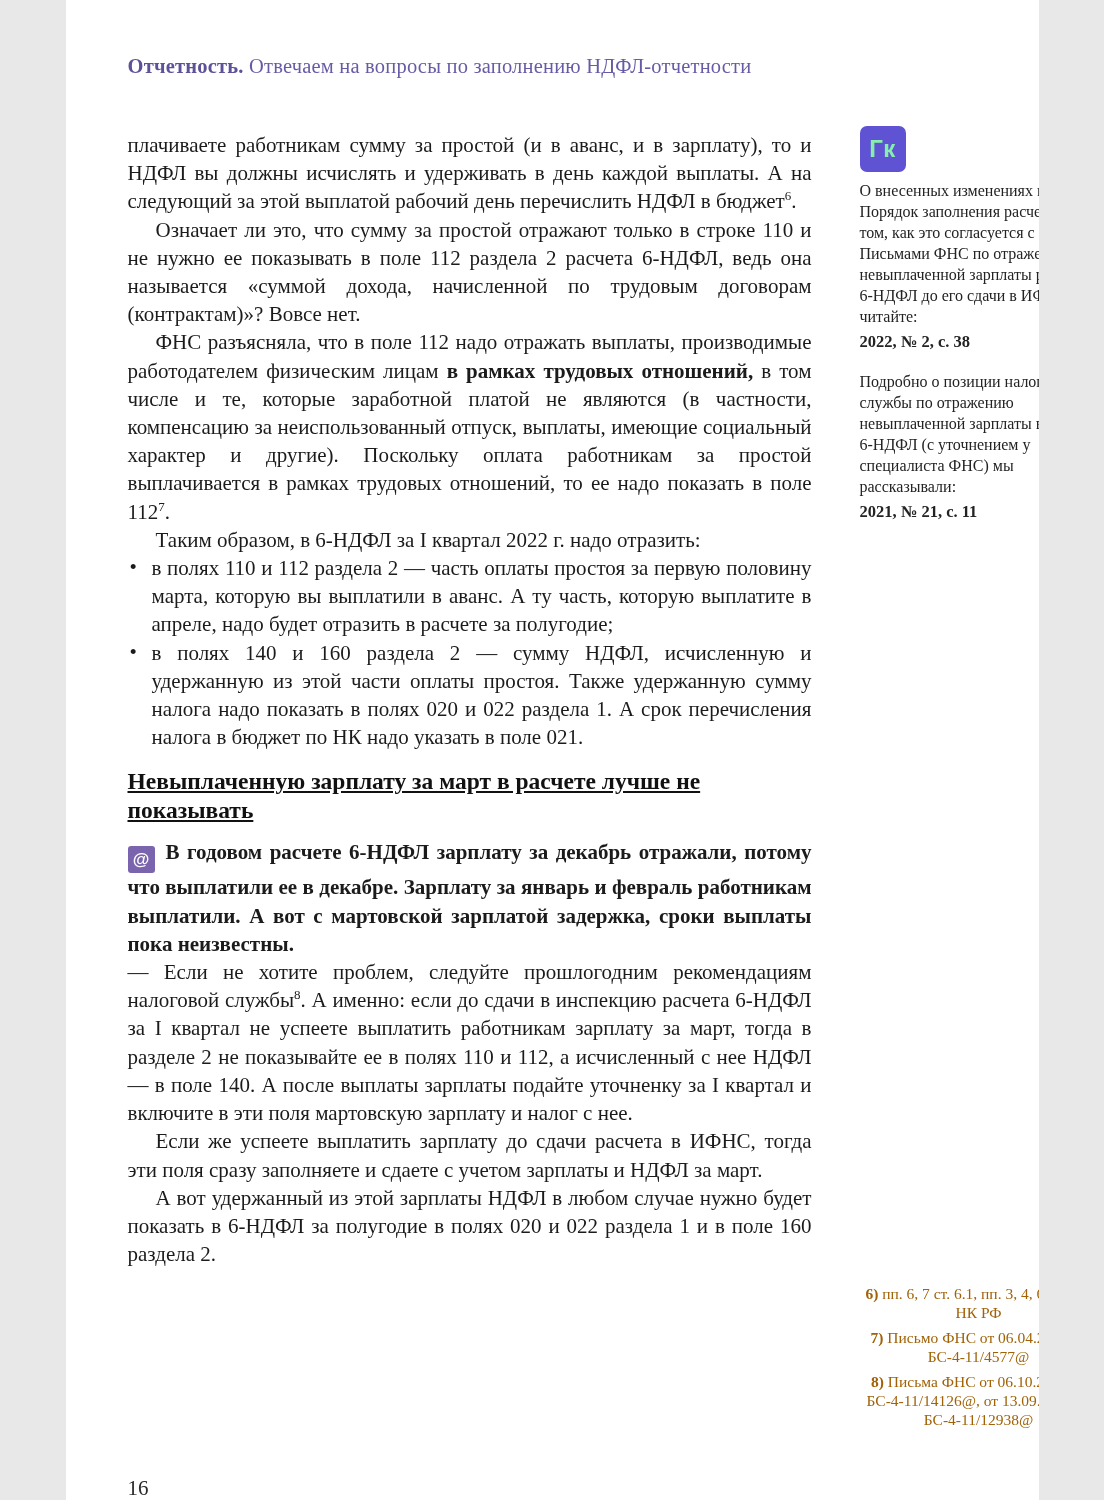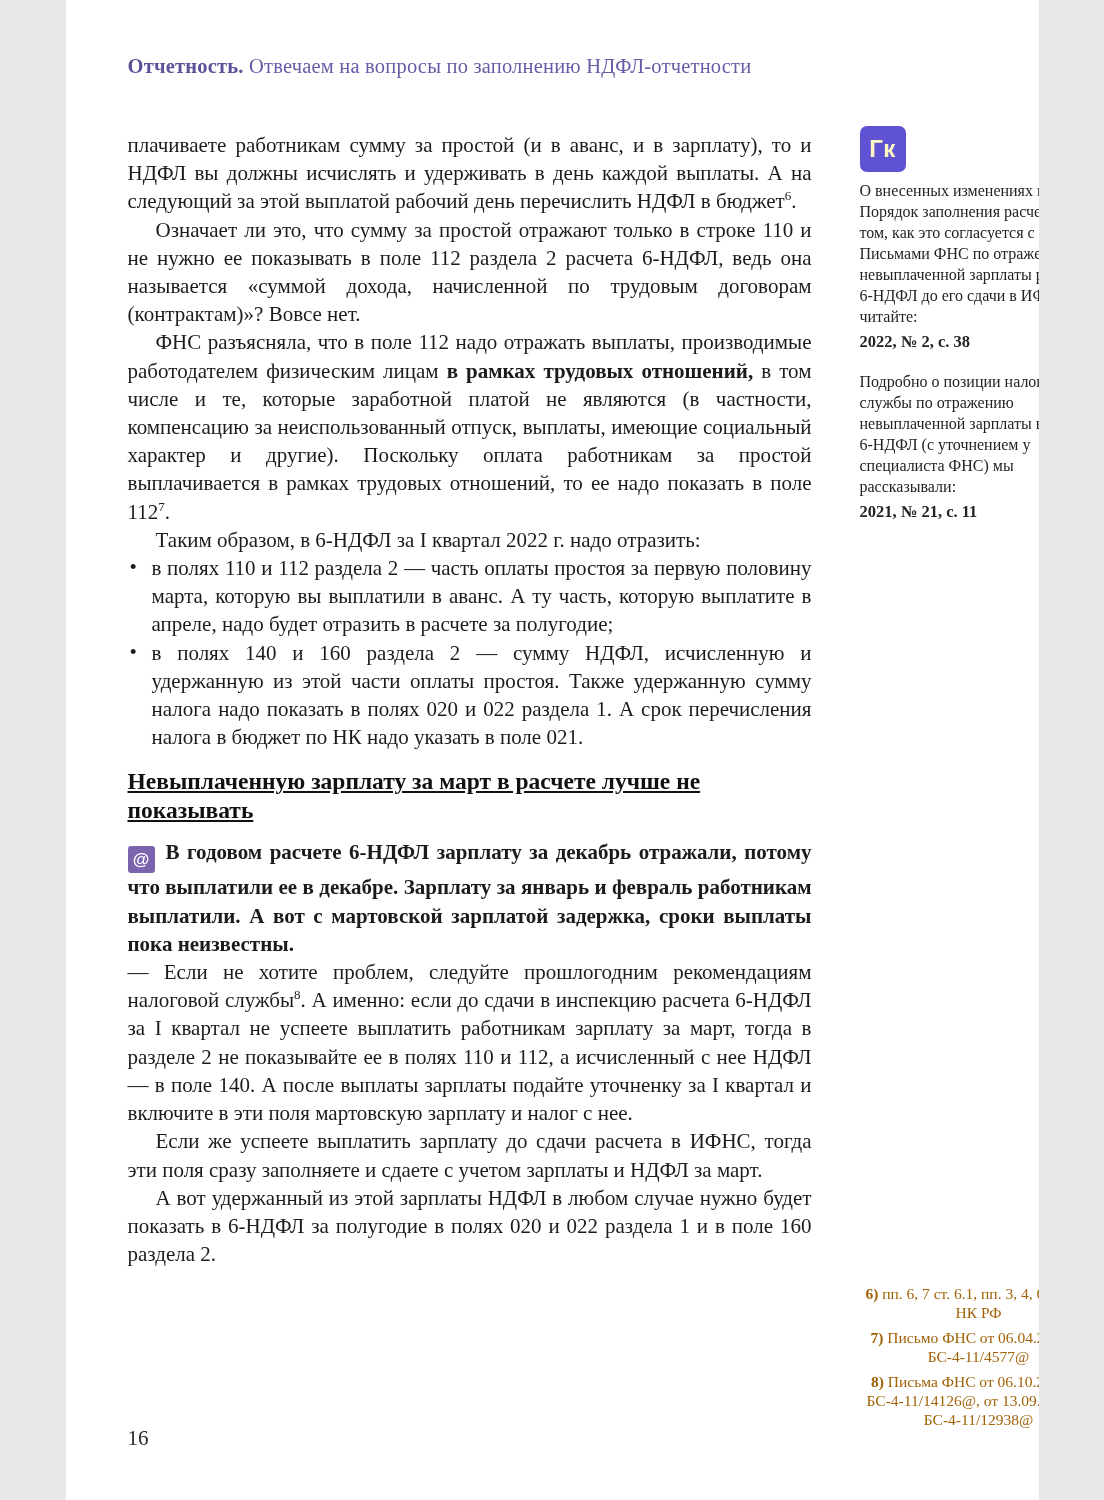--- a/index.html
+++ b/index.html
@@ -45,35 +45,35 @@
     color:#fff; font-family:"Liberation Sans", sans-serif;
     font-size:17px; font-weight:bold; line-height:27px;
     text-align:center; vertical-align:-6px; margin-right:11px;
   }
   .sp8 { margin-top:9px; }
 
   
   .sidebar { position:absolute; left:794px; top:126px; width:242px; }
   .gk-logo {
     width:46px; height:46px; background:#5f53d3; border-radius:7px;
-    color:#fef9c3; font-family:"Liberation Sans", sans-serif;
+    color:#86efac; font-family:"Liberation Sans", sans-serif;
     font-weight:bold; font-size:24px; line-height:46px; text-align:center;
     letter-spacing:.5px;
   }
   .side-note { margin-top:8px; font-size:16px; line-height:21px; color:#232323; }
   .side-note .ref { font-weight:bold; margin-top:4px; font-size:16.5px; }
   .side-note + .side-note { margin-top:19px; }
 
   .footnotes { position:absolute; left:794px; top:1284px; width:238px;
     font-size:15.5px; line-height:19px; color:#a16207;text-align:center; }
   .footnotes p { margin:0 0 6px 0; }
   .footnotes b { font-weight:bold; }
 
   .pagenum {
-    position:absolute; left:62px; top:1426px;
+    position:absolute; left:62px; top:1476px;
     font-size:21px; color:#2a2a2a;
   }
 </style>
 </head>
 <body>
 
 <div class="page">
 
   <div class="runhead">
     <b>Отчетность.</b><span> Отвечаем на вопросы по заполнению НДФЛ-отчетности</span>

